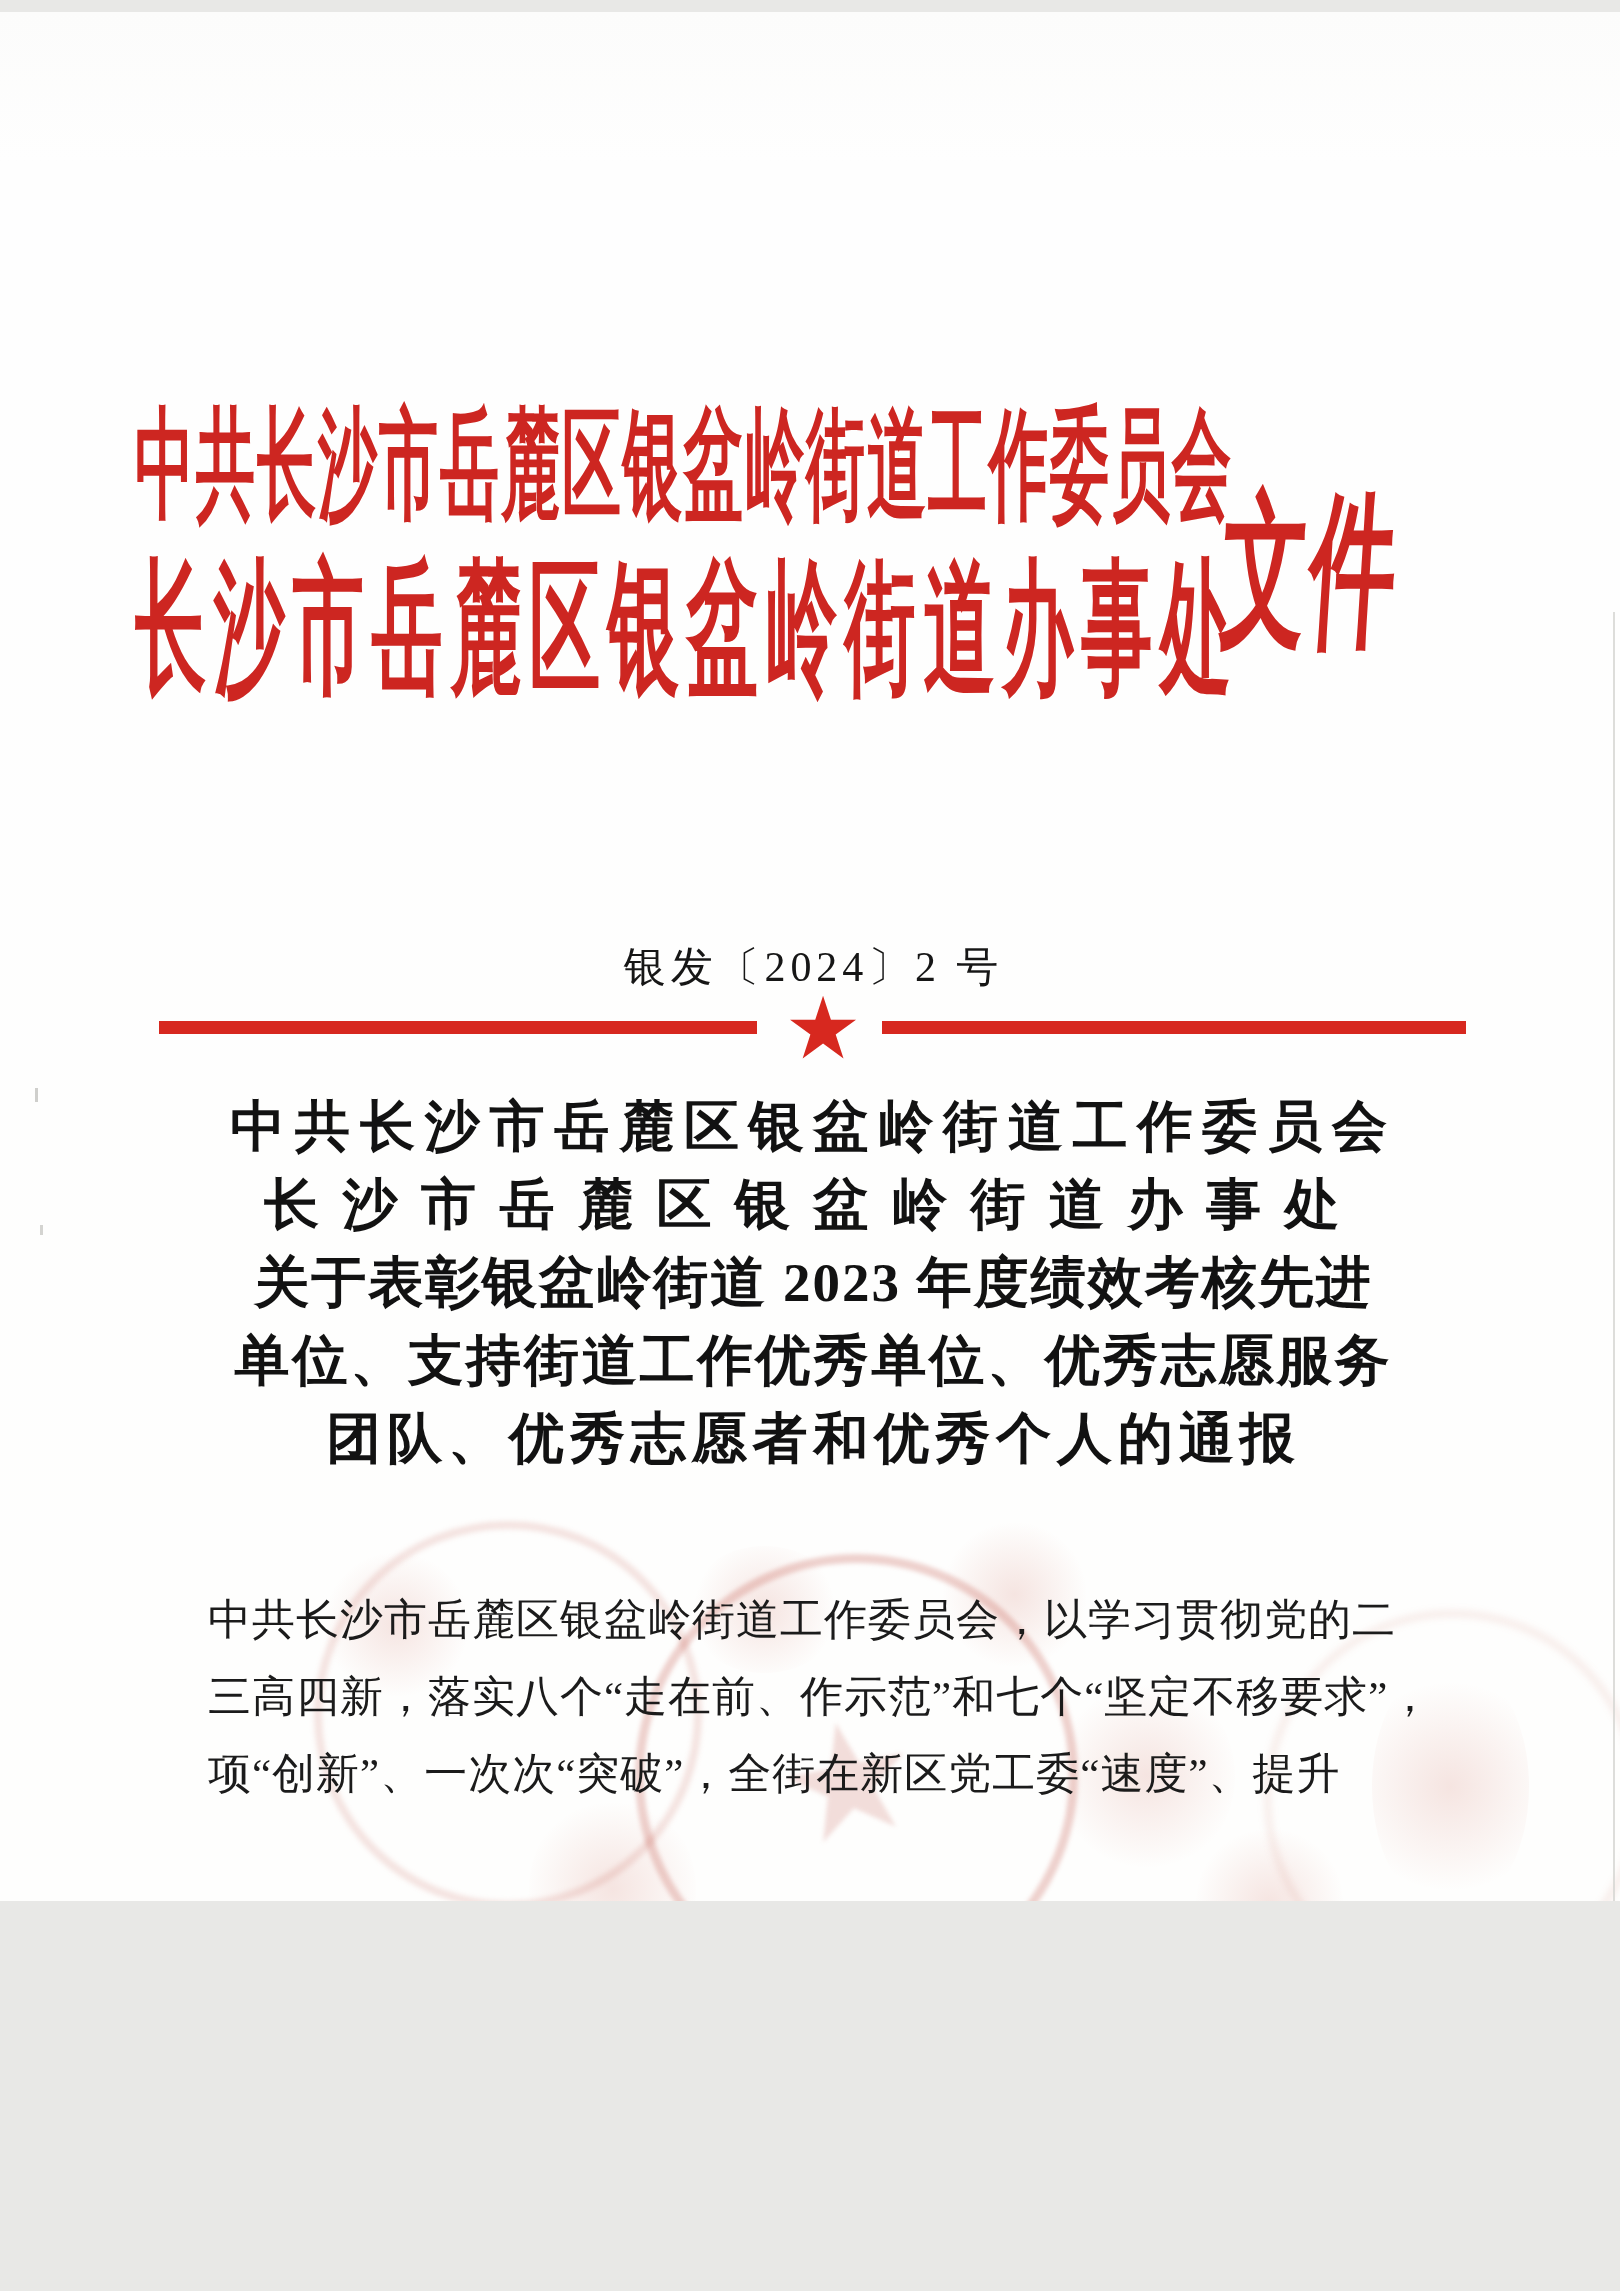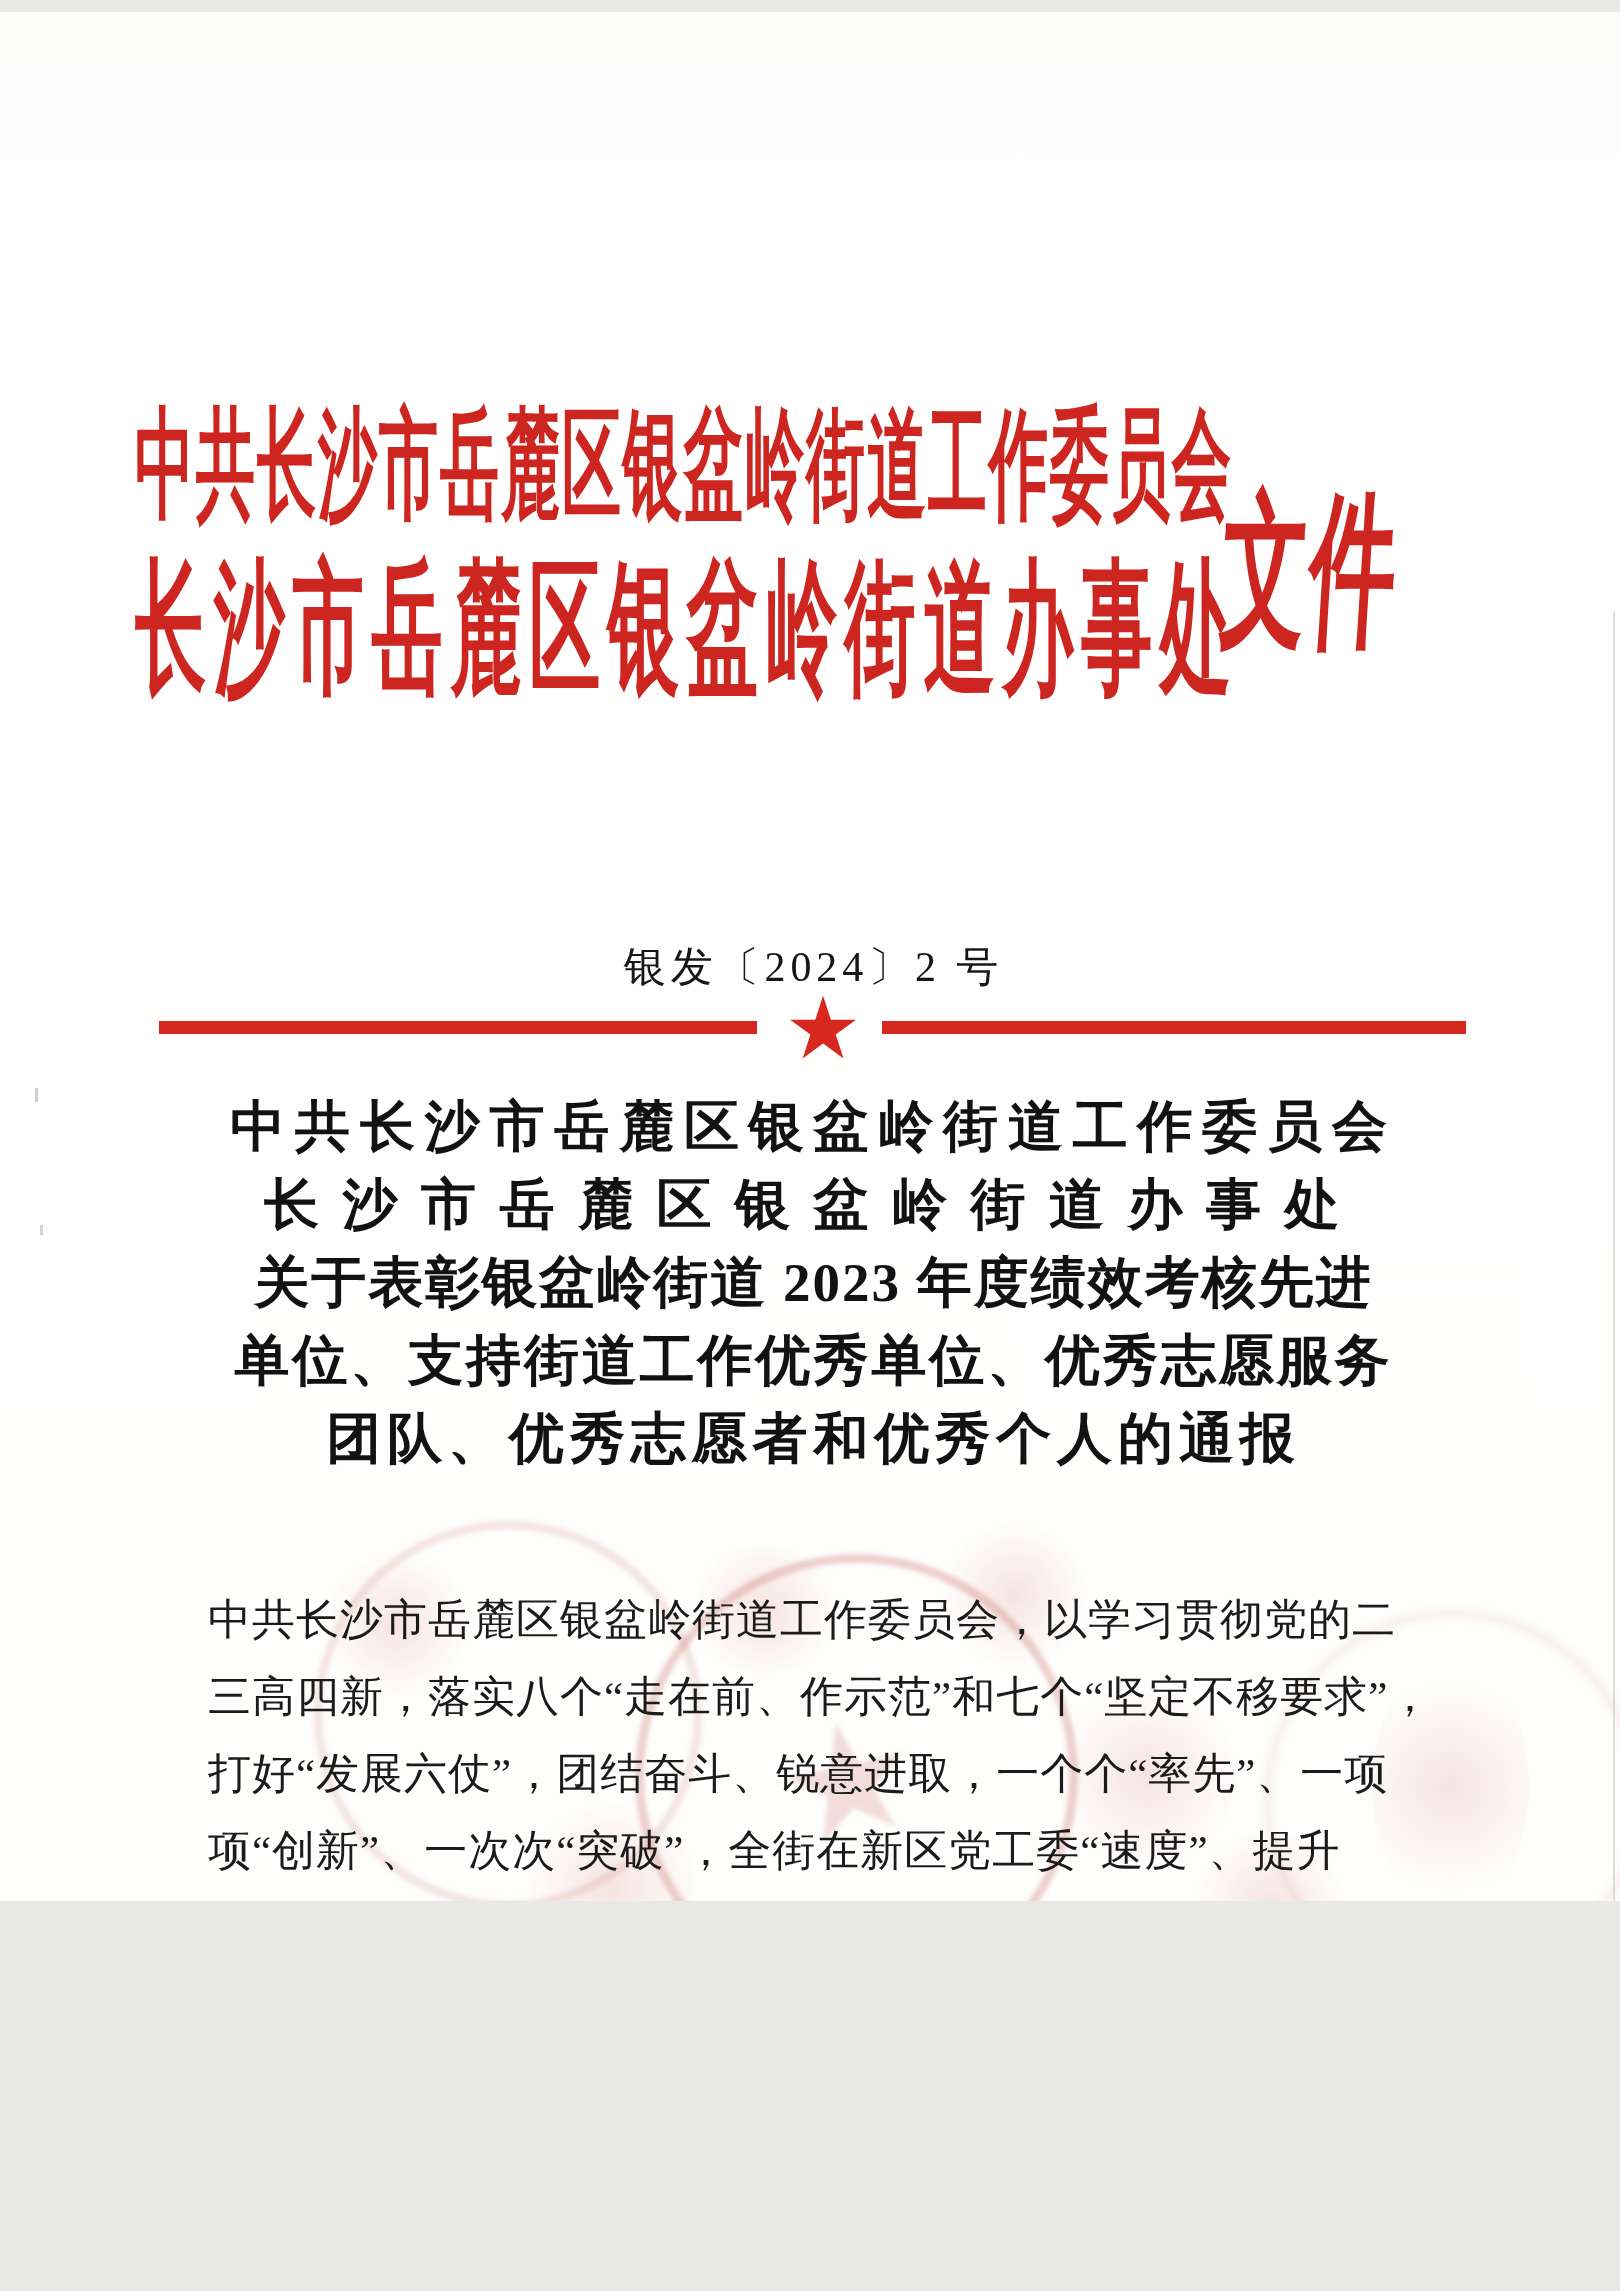--- a/index.html
+++ b/index.html
@@ -134,21 +134,20 @@
     <div class="title-line tl-1">中共长沙市岳麓区银盆岭街道工作委员会</div>
     <div class="title-line tl-2">长沙市岳麓区银盆岭街道办事处</div>
     <div class="title-line tl-3">关于表彰银盆岭街道 2023 年度绩效考核先进</div>
     <div class="title-line tl-4">单位、支持街道工作优秀单位、优秀志愿服务</div>
     <div class="title-line tl-5">团队、优秀志愿者和优秀个人的通报</div>
   </div>
 
   <div class="body-block">
     <div class="body-line">中共长沙市岳麓区银盆岭街道工作委员会，以学习贯彻党的二</div>
     <div class="body-line">三高四新，落实八个“走在前、作示范”和七个“坚定不移要求”，</div>
-    <div class="body-line">打好“发展六仗”，团结奋斗、锐意进取，一个个“率先”、一项</div>
     <div class="body-line">项“创新”、一次次“突破”，全街在新区党工委“速度”、提升</div>
   </div>
 
   <div class="page-number">— 1 —</div>
 
   <div class="scan-edge-right"></div>
   <div class="scan-corner-mark"></div>
   <div class="scan-dash1"></div>
   <div class="scan-dash2"></div>
   <div class="scan-speck"></div>

